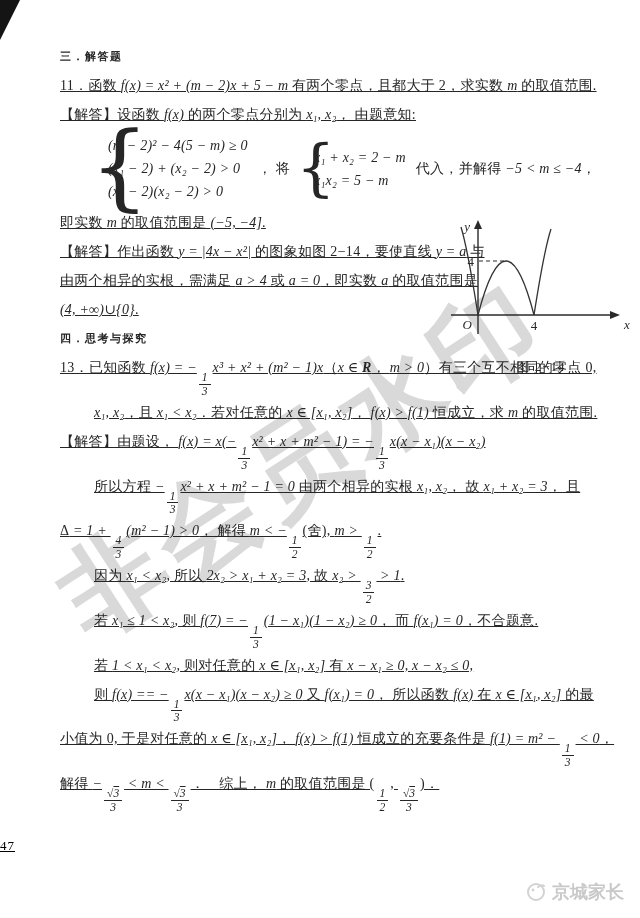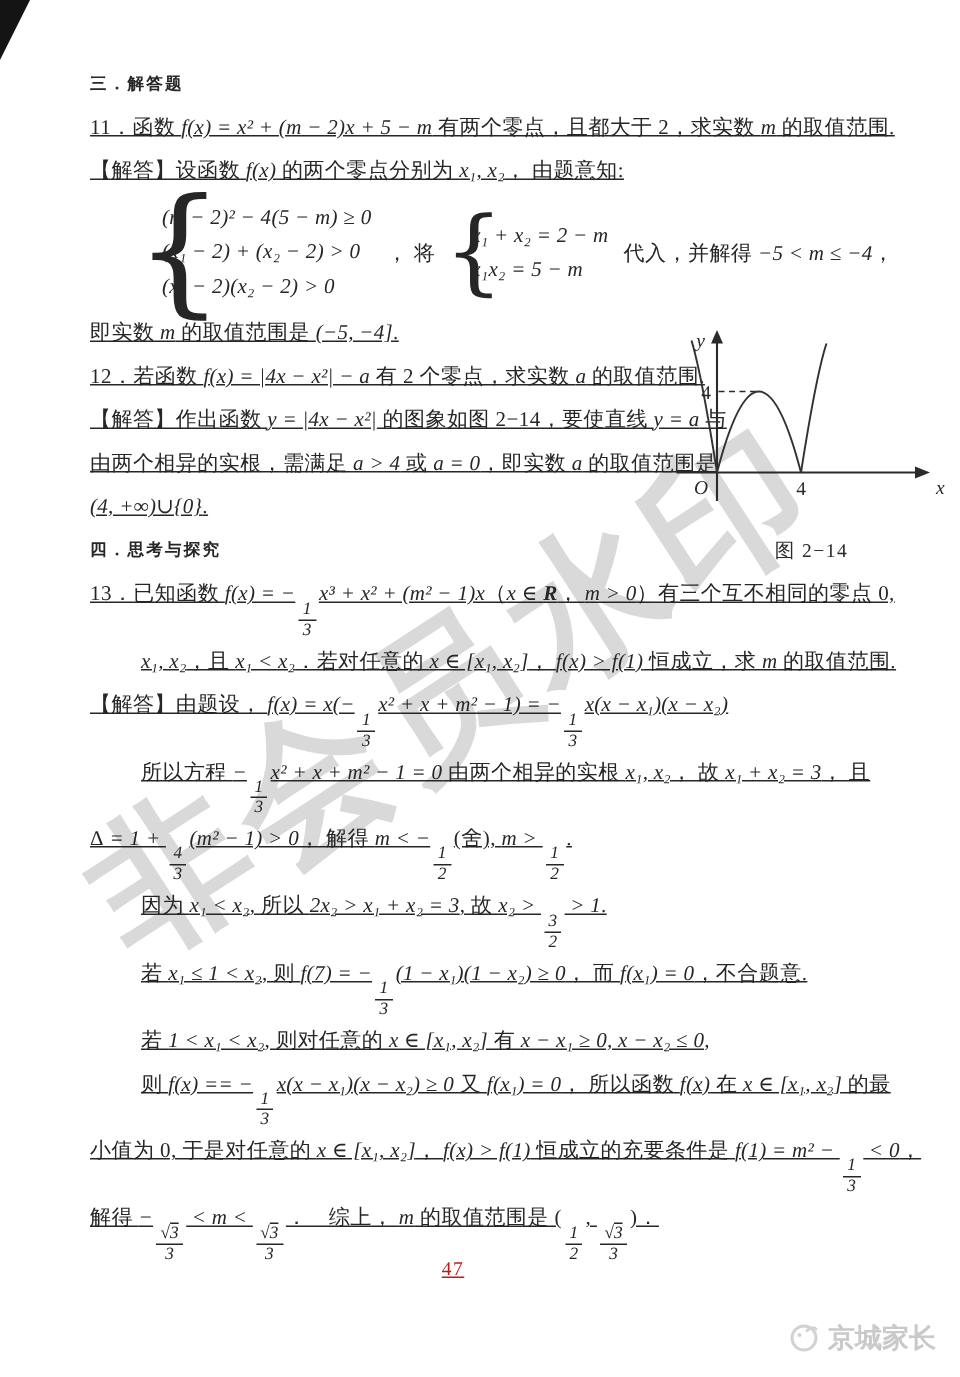--- a/index.html
+++ b/index.html
@@ -27,22 +27,22 @@
   .cline{line-height:23px;white-space:nowrap;}
   .syscell{white-space:nowrap;}
   .figure{position:absolute;left:448px;top:219px;width:186px;z-index:2;text-align:center;}
   .figure svg{display:block;}
   .figcaption{font-size:13px;letter-spacing:1px;margin-top:17px;color:#2a2a2a;}
   .axlbl{font-style:italic;font-size:13px;fill:#2a2a2a;}
   .ticklbl{font-size:13px;fill:#2a2a2a;}
   .wm-diagonal{position:absolute;left:18px;top:392px;width:568px;text-align:center;
         font-size:104px;letter-spacing:6px;color:rgba(130,130,130,0.30);
         transform:rotate(-33deg);z-index:1;white-space:nowrap;font-weight:600;}
-  .footer{position:absolute;left:0;right:36px;top:838px;text-align:center;
-        font-size:13px;color:#b91c1c;z-index:2;letter-spacing:1px;text-decoration:underline;}
+  .footer{position:absolute;left:0;right:36px;top:838px;text-align:left;
+        font-size:13px;color:#000000;z-index:2;letter-spacing:1px;text-decoration:underline;}
   .brand{position:absolute;right:16px;top:880px;display:flex;align-items:flex-start;gap:5px;
         color:#c9c9c9;font-size:18px;font-weight:700;z-index:2;
         font-family:"Liberation Sans","DejaVu Sans",sans-serif;}
 </style>
 </head>
 <body>
 
 <div class="page">
 
   <div class="corner-mark"></div>
@@ -71,23 +71,20 @@
           <span class="brace" style="font-size: 62px;">{</span>
           <div class="clines">
             <div class="cline"><span class="m">x₁ + x₂ = 2 − m</span></div>
             <div class="cline"><span class="m">x₁x₂ = 5 − m</span></div>
           </div>
         </div>
         <div class="syscell"><span class="t">代入，并解得 </span><span class="m">−5 &lt; m ≤ −4</span><span class="t">，</span></div>
       </div>
       <div class="block">
         <div class="line"><span class="t">即实数 </span><span class="m">m</span><span class="t"> 的取值范围是 </span><span class="m">(−5, −4]</span><span class="t">.</span></div>
-      </div>
-      <div class="block">
-        <div class="line"><span class="t">12．若函数 </span><span class="m">f(x) = |4x − x²| − a</span><span class="t"> 有 2 个零点，求实数 </span><span class="m">a</span><span class="t"> 的取值范围.</span></div>
       </div>
       <div class="block">
         <div class="line"><span class="t">【解答】作出函数 </span><span class="m">y = |4x − x²|</span><span class="t"> 的图象如图 2−14，要使直线 </span><span class="m">y = a</span><span class="t"> 与</span></div>
         <div class="line"><span class="t">由两个相异的实根，需满足 </span><span class="m">a &gt; 4</span><span class="t"> 或 </span><span class="m">a = 0</span><span class="t">，即实数 </span><span class="m">a</span><span class="t"> 的取值范围是</span></div>
         <div class="line"><span class="m">(4, +∞)∪{0}</span><span class="t">.</span></div>
       </div>
       <div class="heading block">四．思考与探究</div>
       <div class="block">
         <div class="line"><span class="t">13．已知函数 </span><span class="m">f(x) = −</span><span class="frac">
             <span class="fn">1</span>

